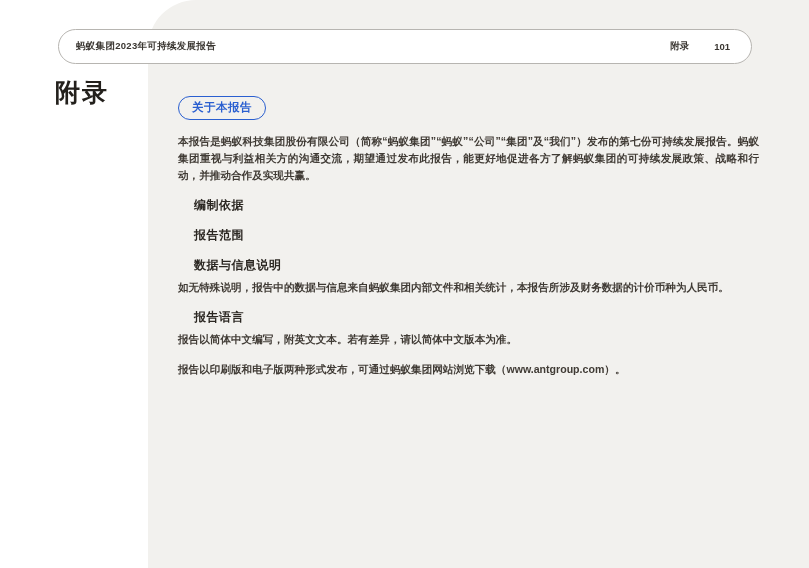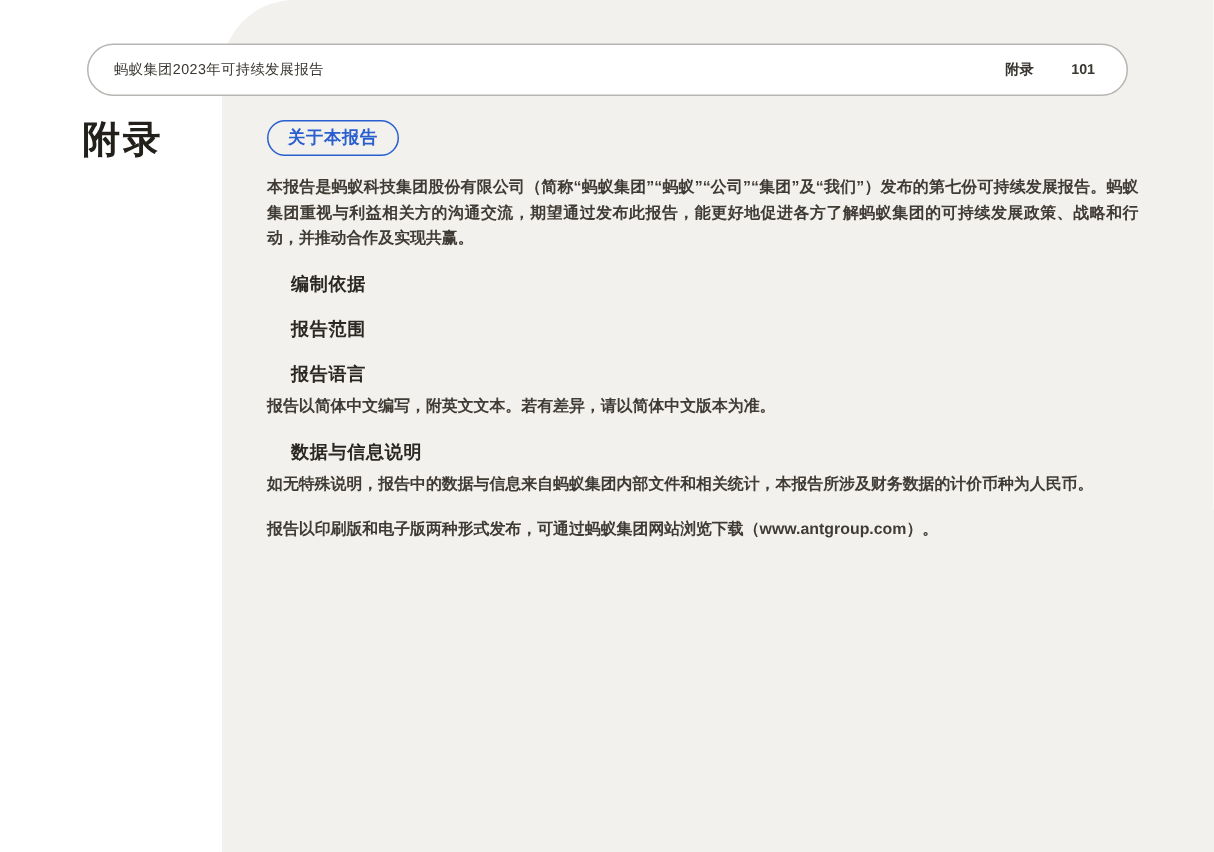--- a/index.html
+++ b/index.html
@@ -26,21 +26,21 @@
     border: 1px solid #b7b5b1;
     border-radius: 19px;
     display: flex;
     align-items: center;
     justify-content: space-between;
     padding: 0 21px 0 17px;
     z-index: 5;
   }
   .report-title {
     font-size: 9.5px;
-    font-weight: 400;
+    font-weight: 700;
     color: #3a3631;
     letter-spacing: 0.3px;
   }
   .header-right {
     display: flex;
     align-items: center;
     gap: 25px;
   }
   .header-right span {
     font-size: 9.5px;
@@ -51,21 +51,21 @@
     position: absolute;
     left: 55px; top: 76px;
     font-size: 25px;
     font-weight: 900;
     color: #23201c;
     letter-spacing: 2px;
     z-index: 4;
   }
   .content {
     position: absolute;
-    left: 178px; top: 80px;
+    left: 178px; top: 96px;
     width: 581px;
     z-index: 3;
   }
   .badge {
     display: inline-block;
     box-sizing: border-box;
     border: 1.5px solid #2a5fd0;
     color: #2a5fd0;
     border-radius: 12px;
     padding: 3px 13px 4px 13px;
@@ -114,26 +114,26 @@
 
   <section class="section">
     <h3>编制依据</h3>
   </section>
 
   <section class="section">
     <h3>报告范围</h3>
   </section>
 
   <section class="section">
-    <h3>报告语言</h3>
-    <p class="body-text">报告以简体中文编写，附英文文本。若有差异，请以简体中文版本为准。</p>
+    <h3>数据与信息说明</h3>
+    <p class="body-text">如无特殊说明，报告中的数据与信息来自蚂蚁集团内部文件和相关统计，本报告所涉及财务数据的计价币种为人民币。</p>
   </section>
 
   <section class="section">
-    <h3>数据与信息说明</h3>
-    <p class="body-text">如无特殊说明，报告中的数据与信息来自蚂蚁集团内部文件和相关统计，本报告所涉及财务数据的计价币种为人民币。</p>
+    <h3>报告语言</h3>
+    <p class="body-text">报告以简体中文编写，附英文文本。若有差异，请以简体中文版本为准。</p>
   </section>
 
 
   <section class="section">
     <p class="body-text">报告以印刷版和电子版两种形式发布，可通过蚂蚁集团网站浏览下载（www.antgroup.com）。</p>
   </section>
 </div>
 
 </body></html>

